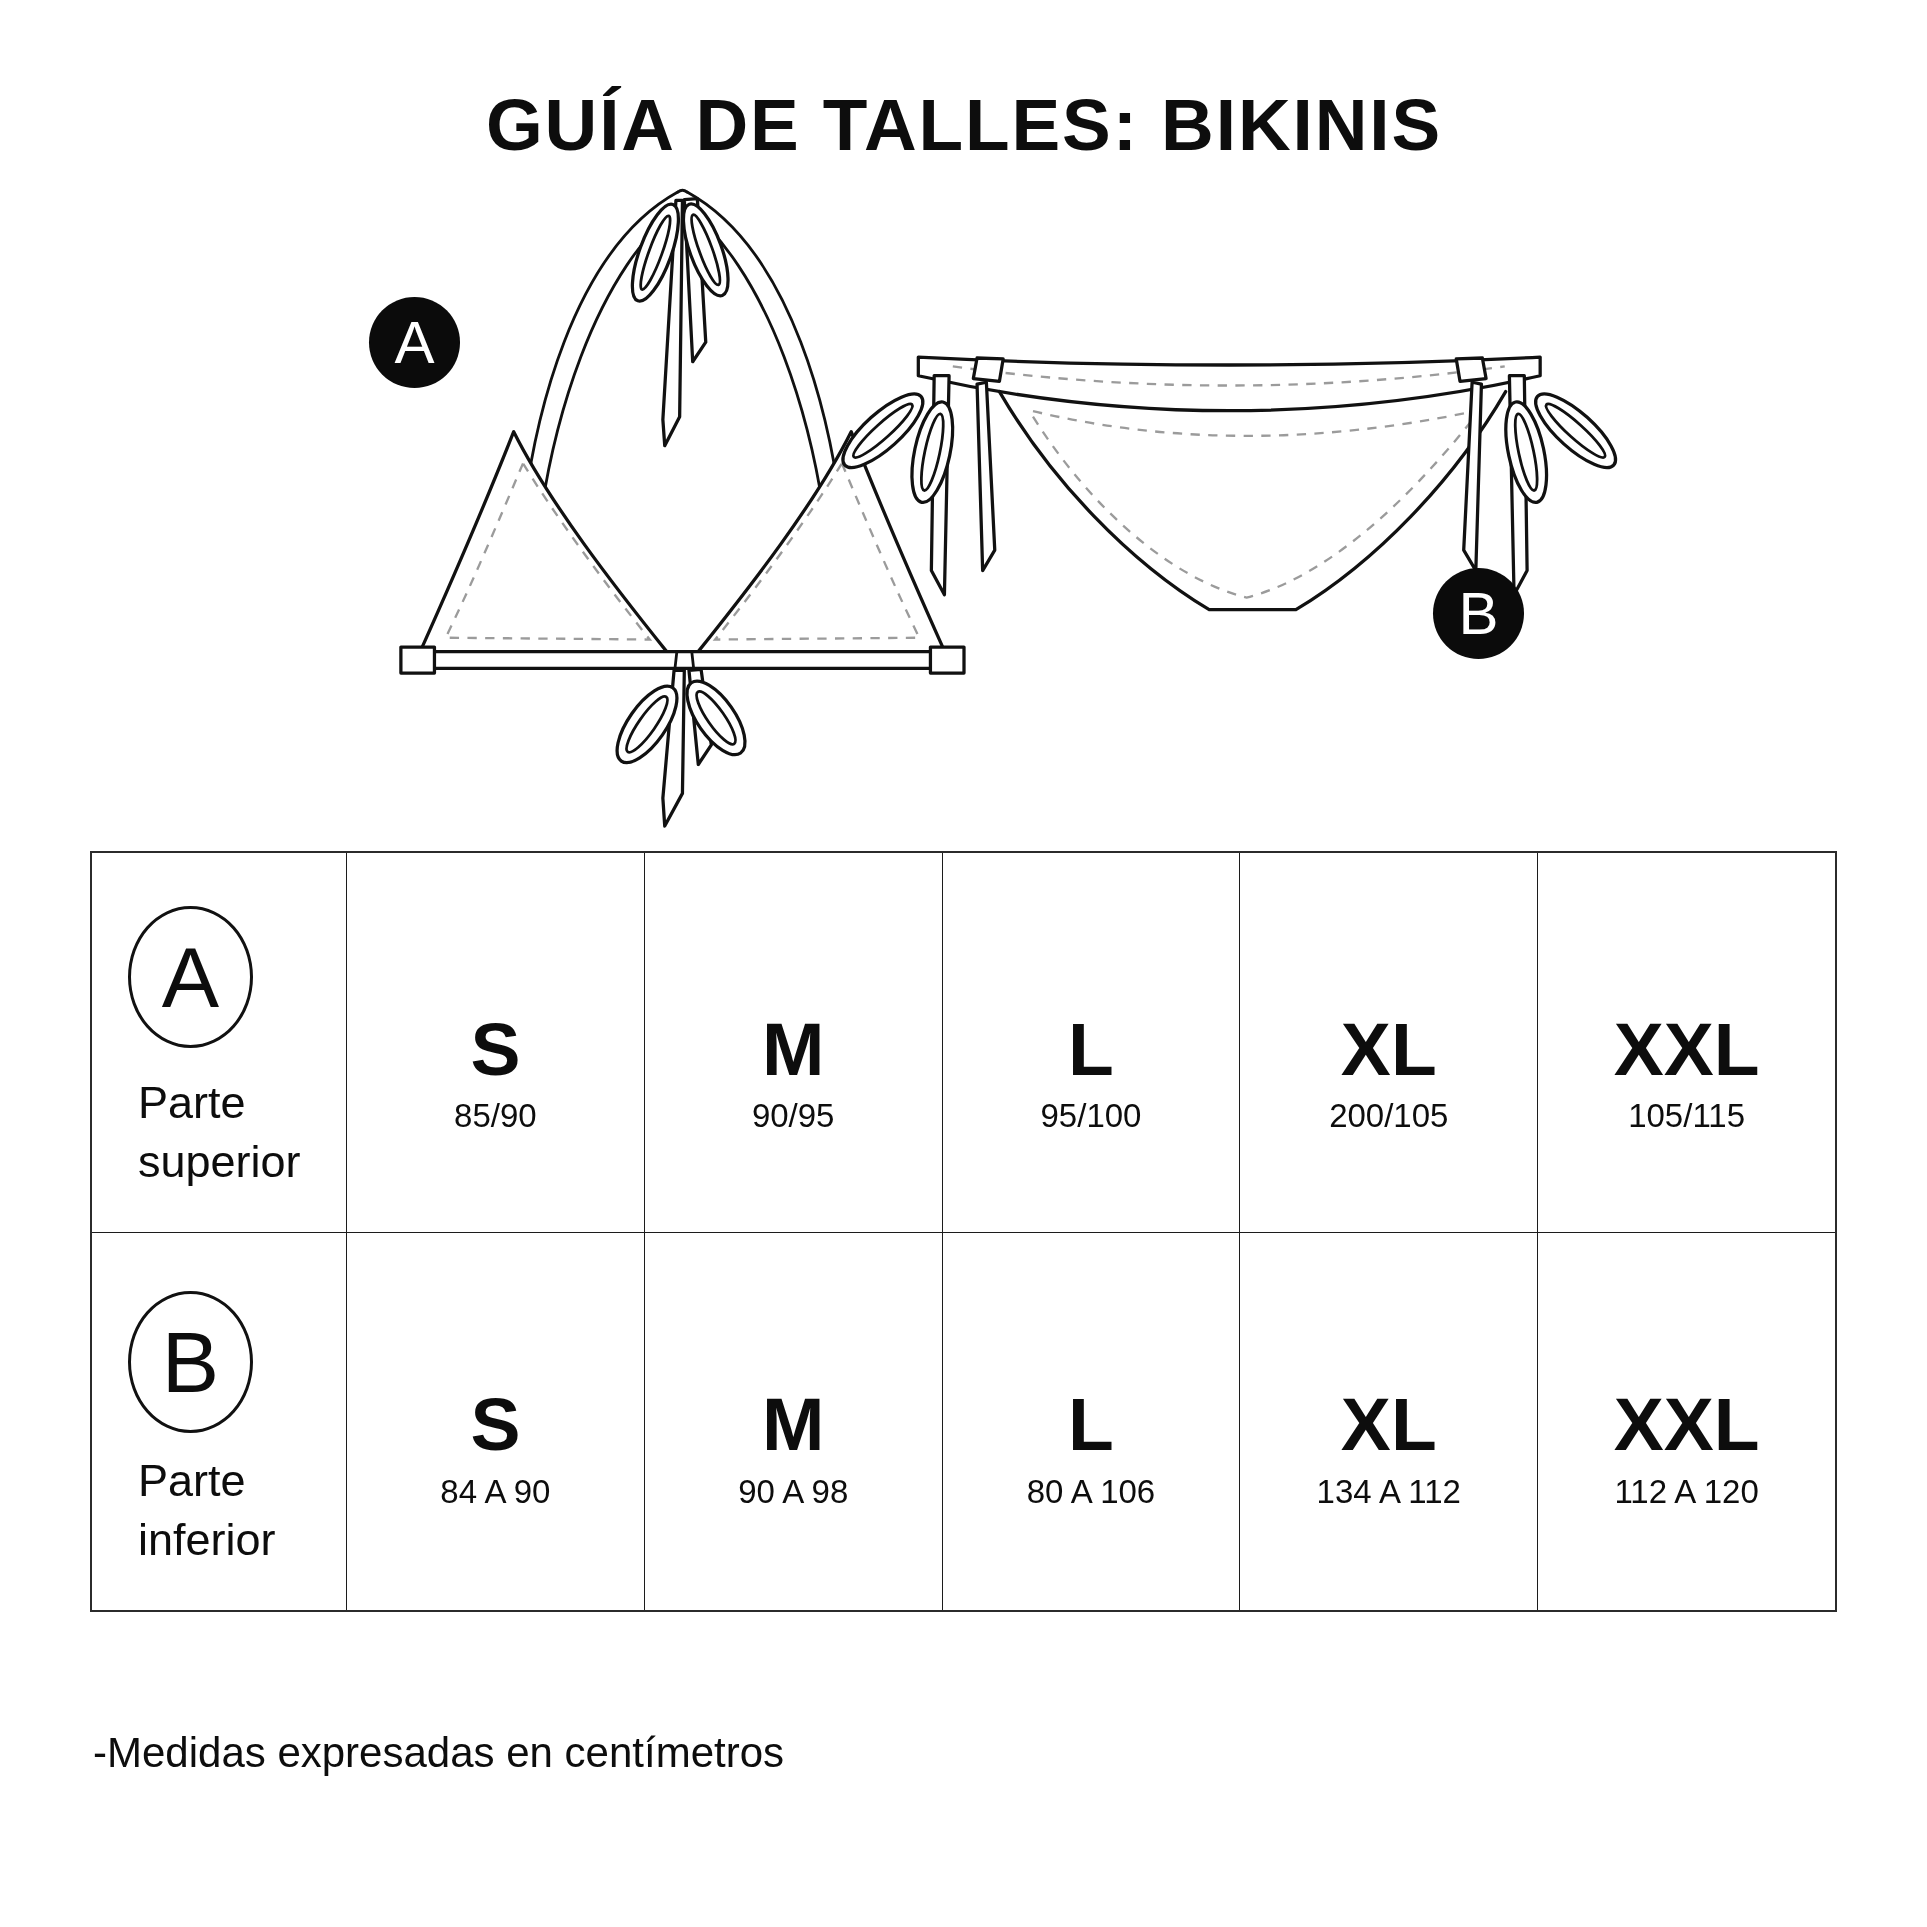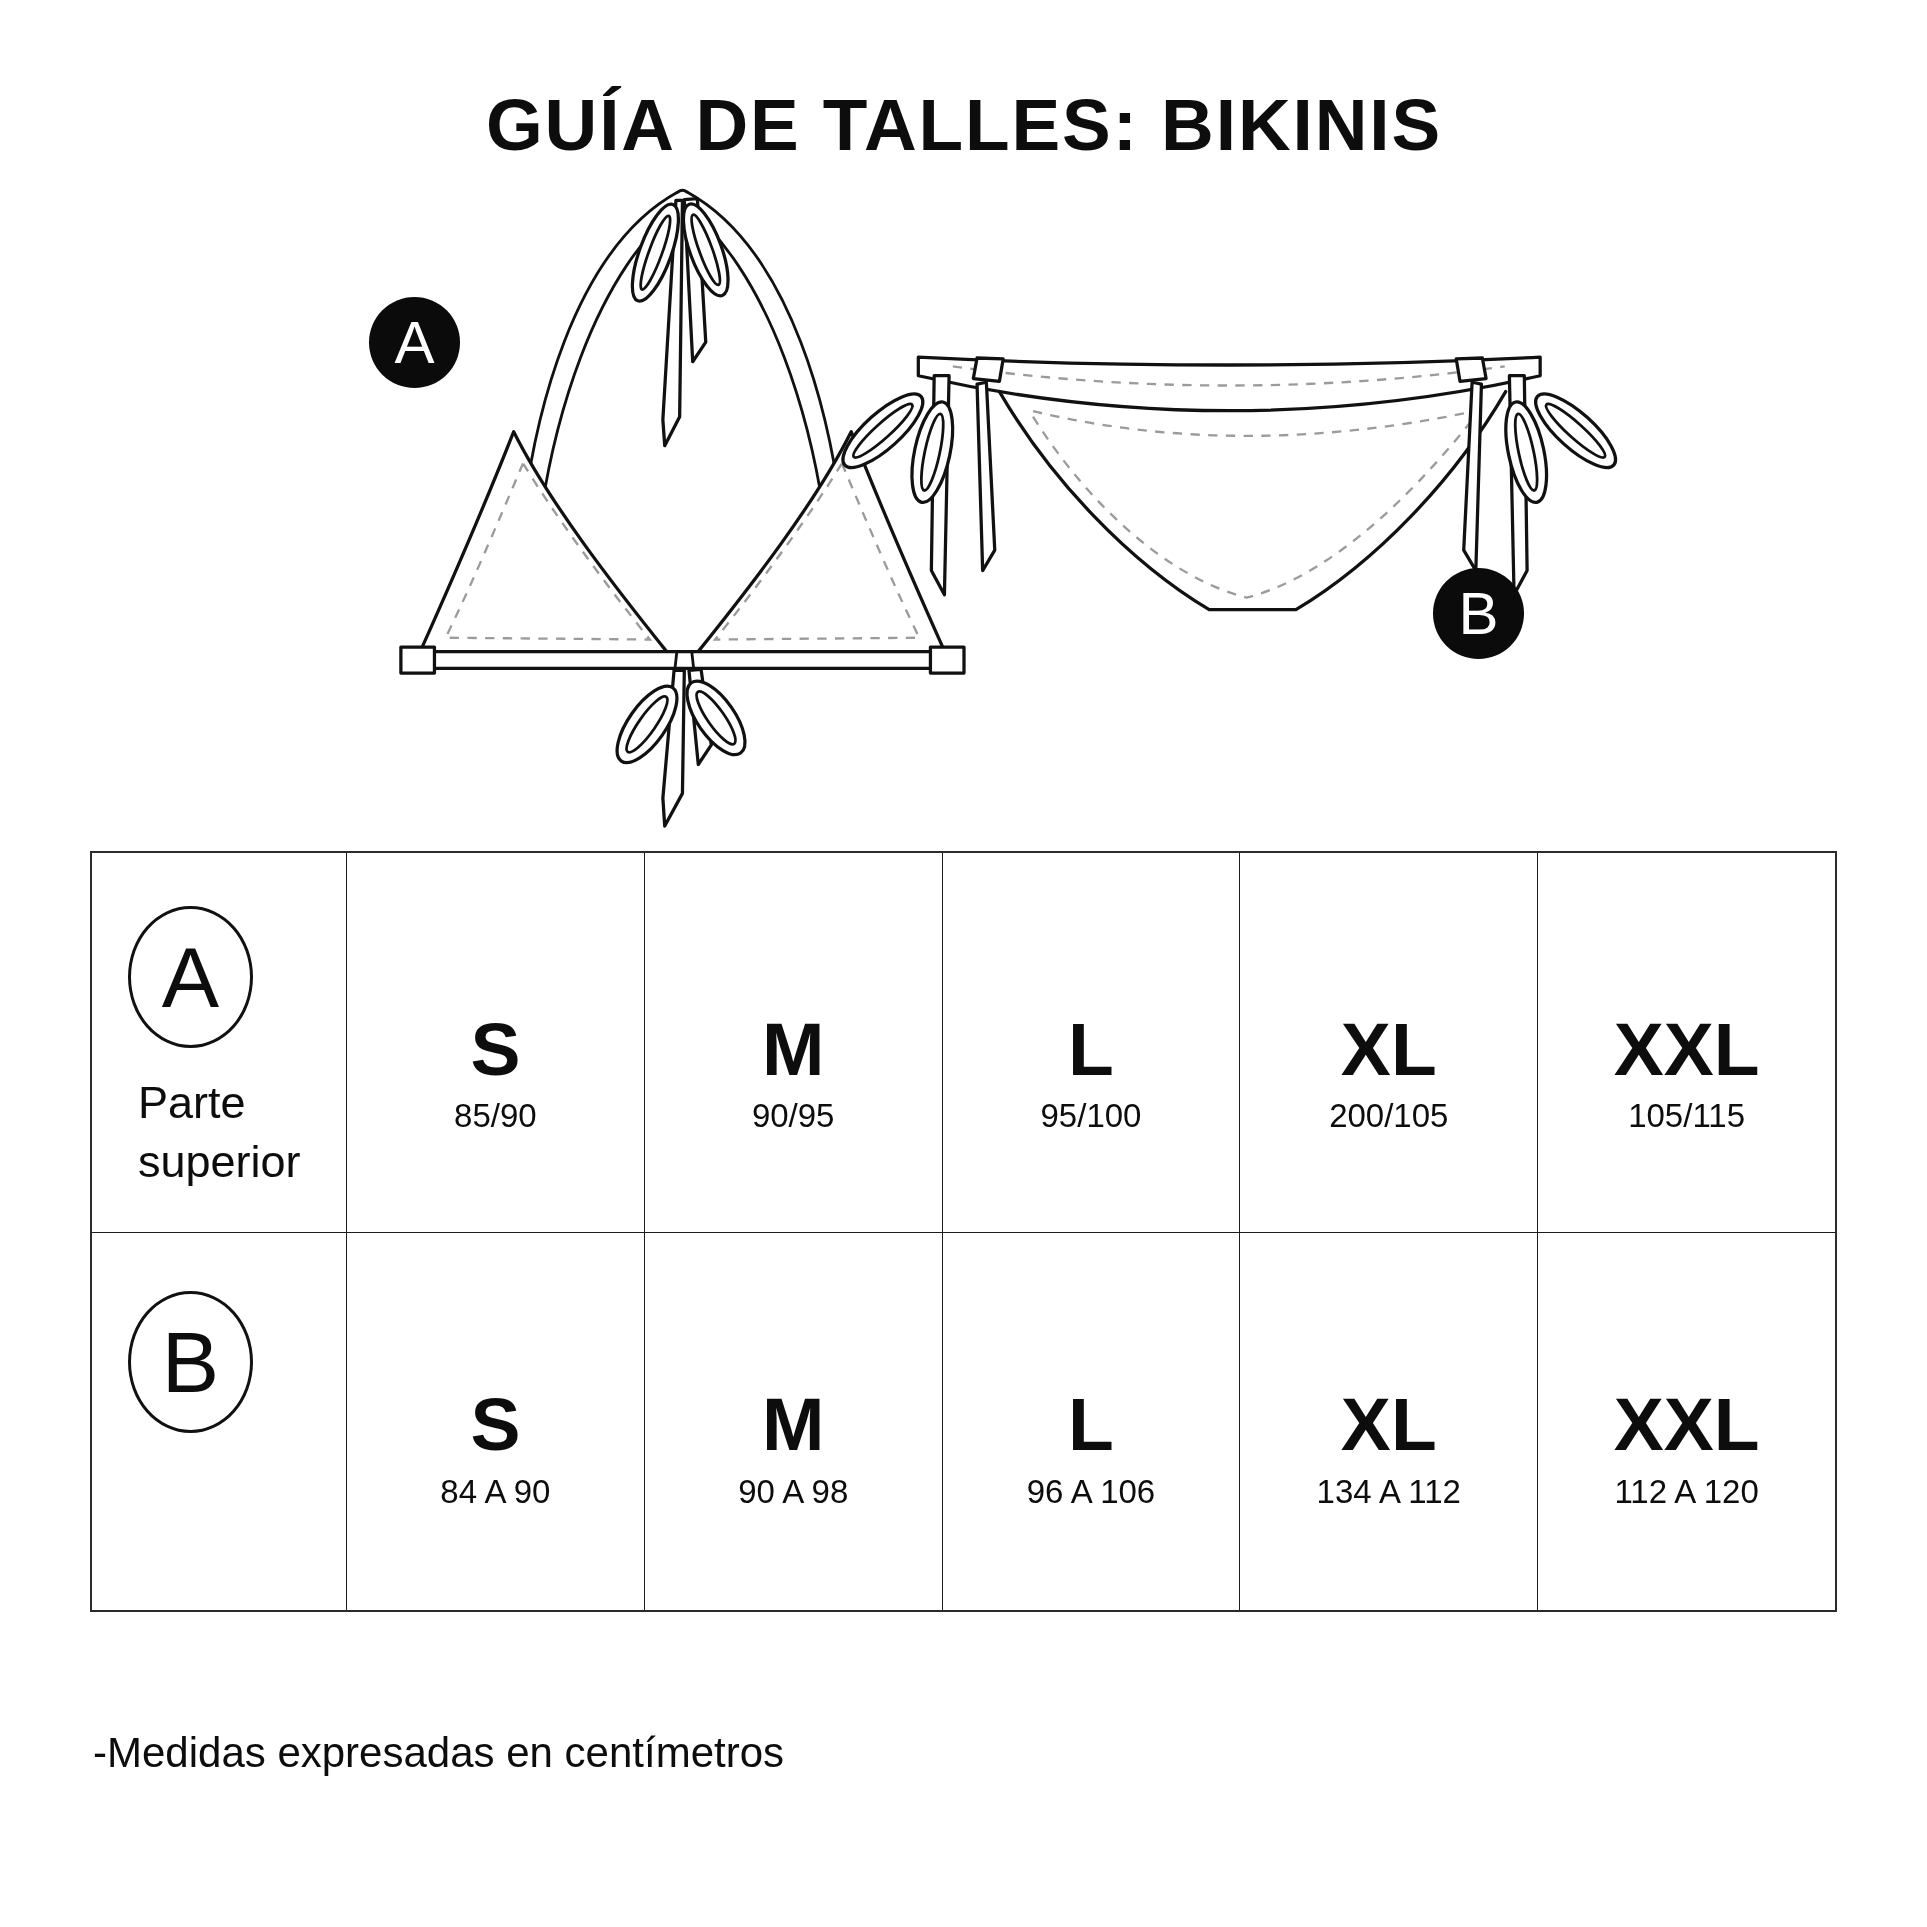--- a/index.html
+++ b/index.html
@@ -178,32 +178,33 @@
   </div>
   <div class="cell vline size-cell row-a">
     <div class="size-letter">XXL</div>
     <div class="size-range">105/115</div>
   </div>
 
   <div class="cell hline row-b label-cell">
     <div class="marker-ellipse">
       <span>B</span>
     </div>
+    <div class="part-label">Parte inferior</div>
   </div>
   <div class="cell vline hline size-cell row-b">
     <div class="size-letter">S</div>
     <div class="size-range">84 A 90</div>
   </div>
   <div class="cell vline hline size-cell row-b">
     <div class="size-letter">M</div>
     <div class="size-range">90 A 98</div>
   </div>
   <div class="cell vline hline size-cell row-b">
     <div class="size-letter">L</div>
-    <div class="size-range">96 A 106</div>
+    <div class="size-range">80 A 106</div>
   </div>
   <div class="cell vline hline size-cell row-b">
     <div class="size-letter">XL</div>
     <div class="size-range">134 A 112</div>
   </div>
   <div class="cell vline hline size-cell row-b">
     <div class="size-letter">XXL</div>
     <div class="size-range">112 A 120</div>
   </div>
 </div>

